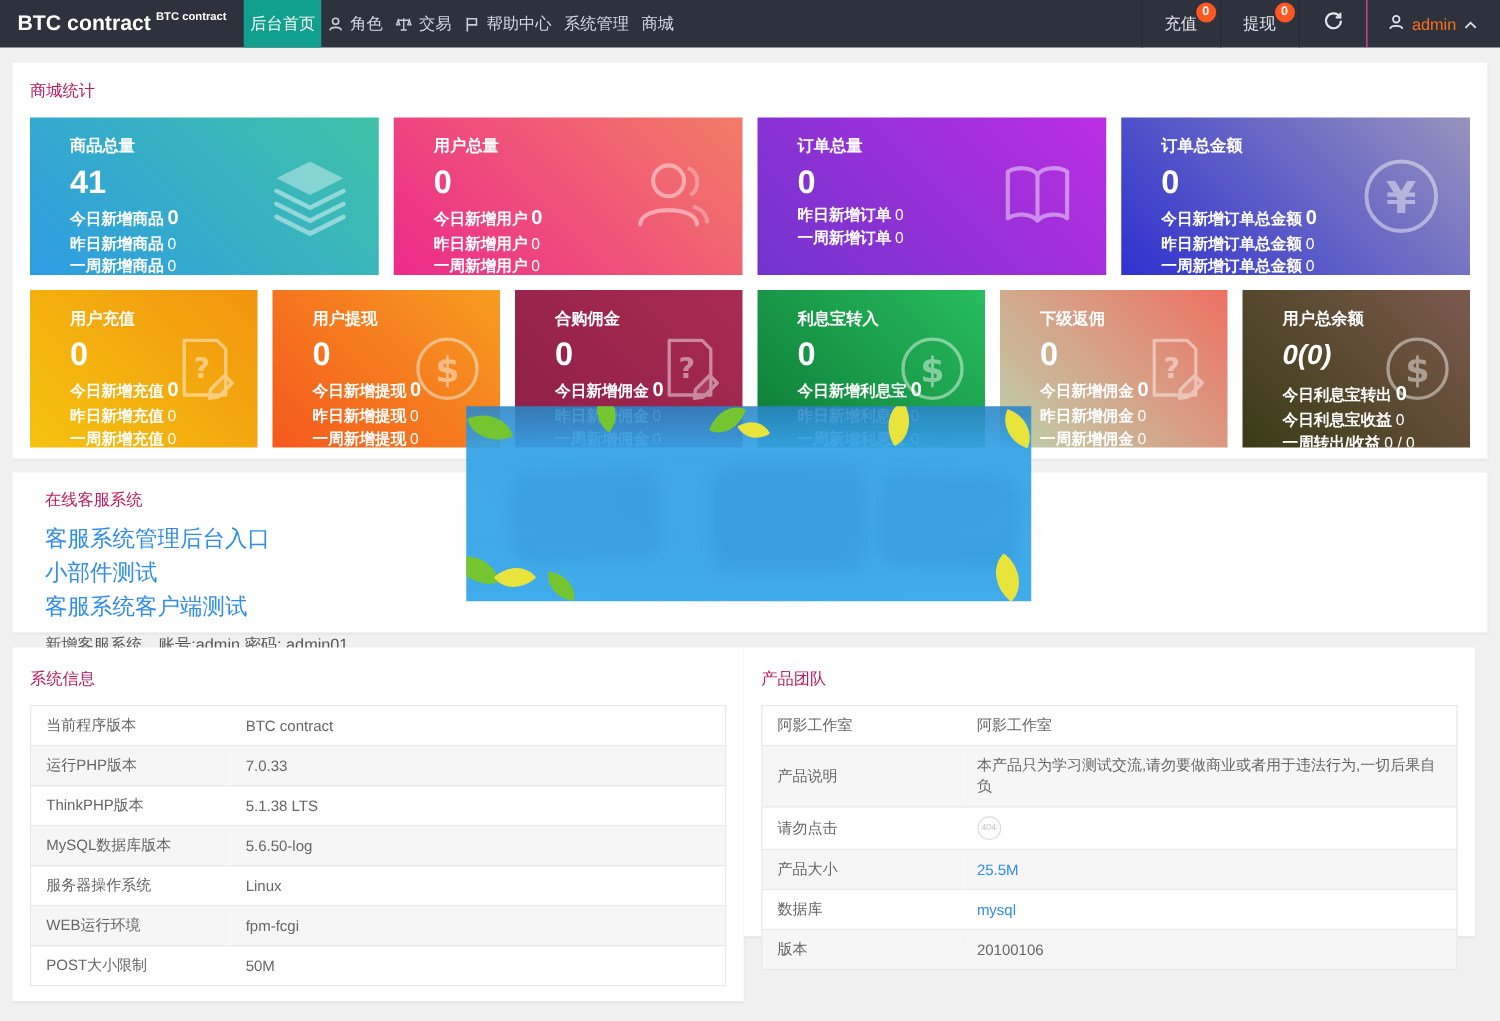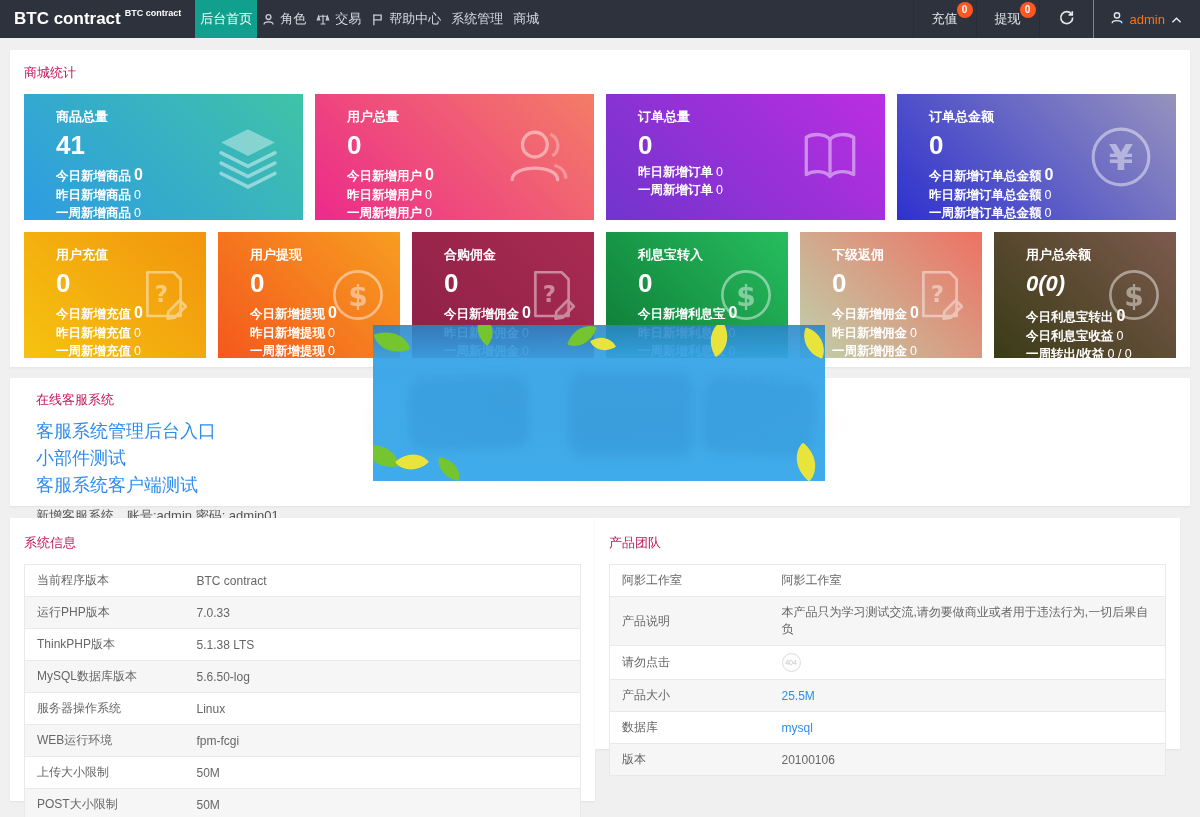--- a/index.html
+++ b/index.html
@@ -374,24 +374,20 @@
         </tr>
       <tr>
           <td class="k">服务器操作系统</td>
           <td class="v">Linux</td>
         </tr>
       <tr>
           <td class="k">WEB运行环境</td>
           <td class="v">fpm-fcgi</td>
         </tr>
       <tr>
-          <td class="k">上传大小限制</td>
-          <td class="v">50M</td>
-        </tr>
-      <tr>
           <td class="k">POST大小限制</td>
           <td class="v">50M</td>
         </tr>
     </tbody>
   </table>
 </section>
 
 <section class="panel panel-product">
   <div class="panel-title">产品团队</div>
   <table class="info-table">

